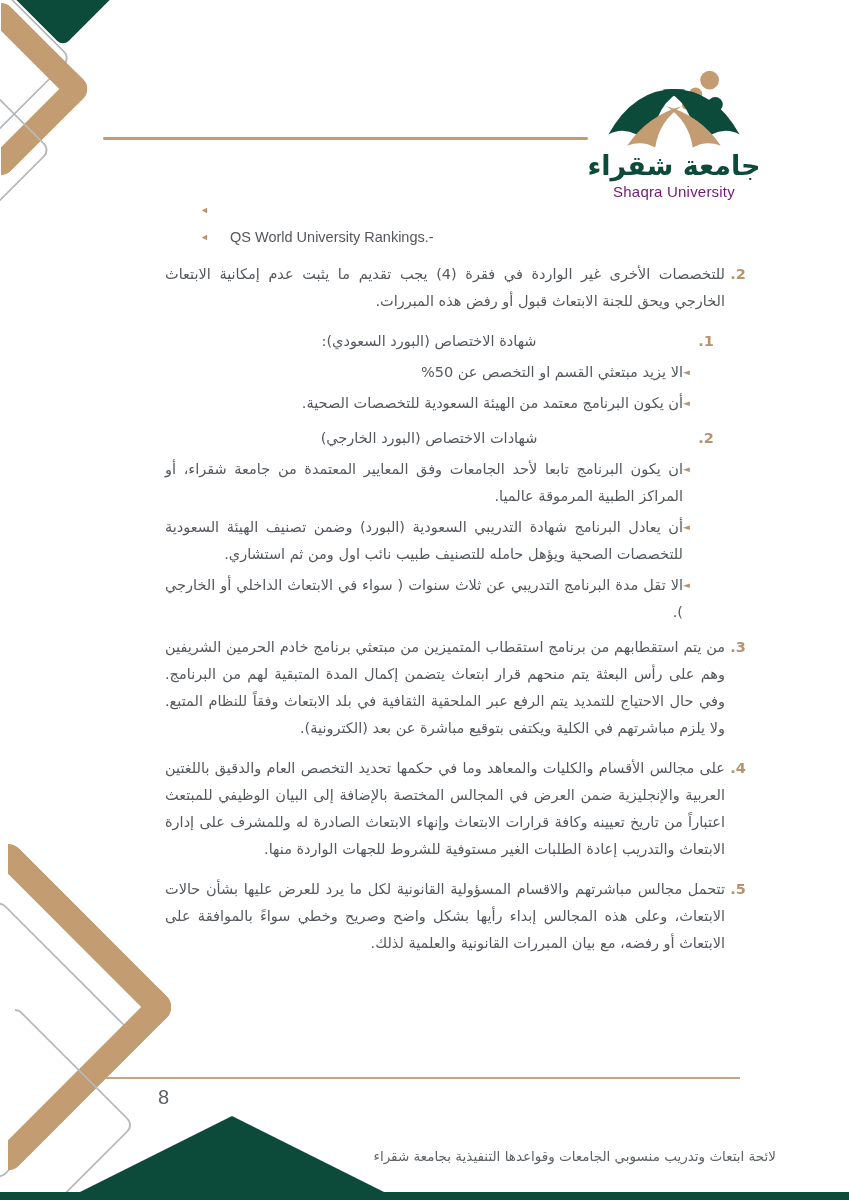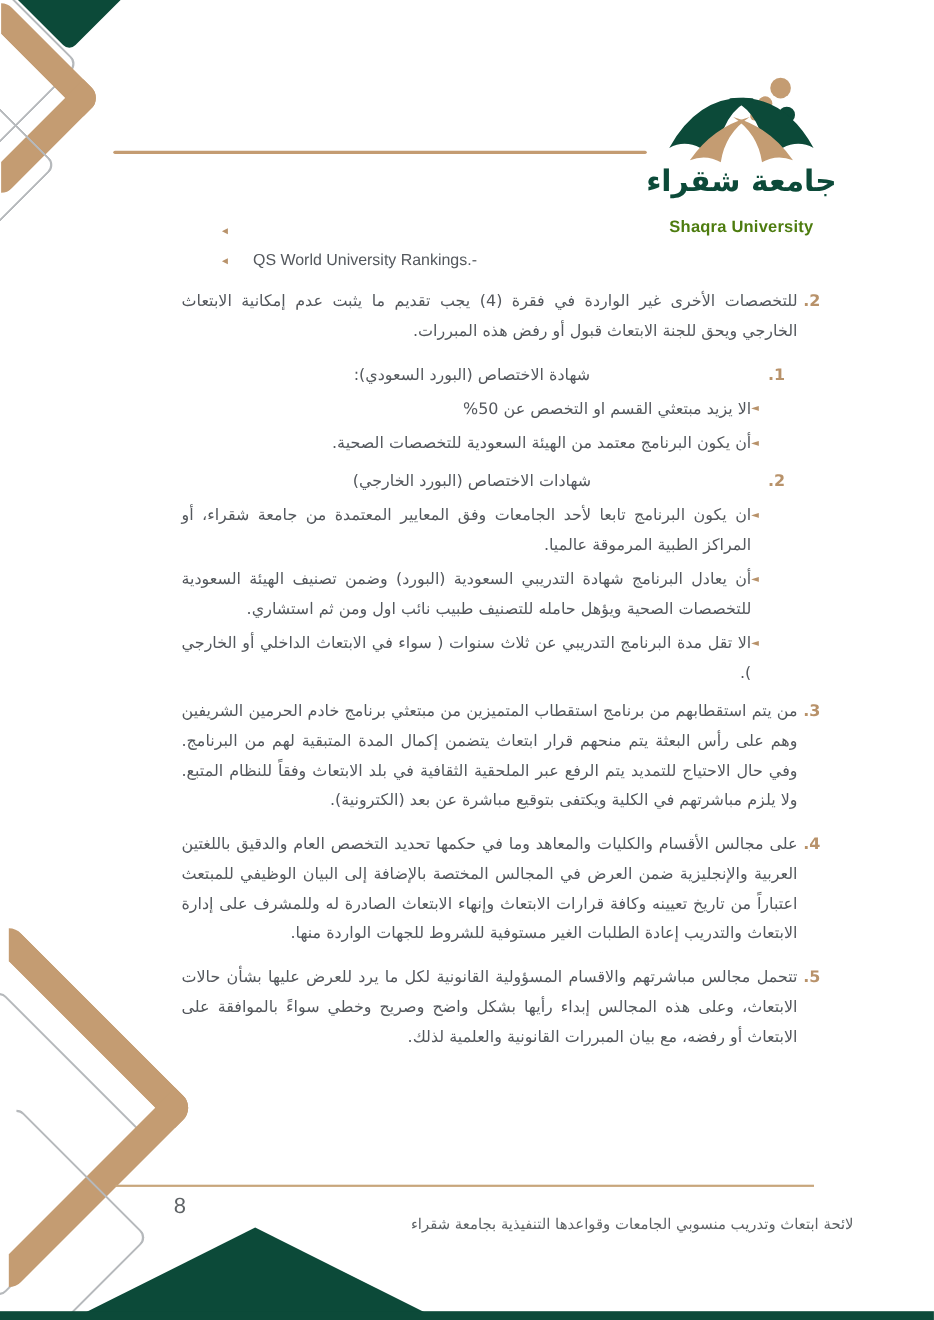--- a/index.html
+++ b/index.html
@@ -60,22 +60,22 @@
     position:absolute; left:103px; top:137px; width:485px; height:3px;
     background:#c49c72; border-radius:2px;
   }
   .logo { position:absolute; left:578px; top:68px; width:192px; text-align:center; }
   .logo svg { display:block; margin:0 auto; }
   .logo-arabic {
     color:#0c4a39; font-weight:bold; font-size:27px; line-height:1.05; margin-top:-2px;
     direction:rtl;
   }
   .logo-english {
-    color:#4d7c0f; font-weight:bold; font-size:15px; letter-spacing:.2px;
-    font-family:"Liberation Sans", sans-serif; margin-top:18px;
+    color:#701a75; font-weight:normal; font-size:15px; letter-spacing:.2px;
+    font-family:"Liberation Sans", sans-serif; margin-top:3px;
   }
 
   
   .content {
     position:absolute; top:197px; right:134px; width:586px;
     direction:rtl; font-size:14.5px; line-height:27px;
   }
   .rankings { list-style:none; margin:0 0 10px 0; padding:0 0 0 0; direction:ltr; }
   .rankings li { display:flex; align-items:center; padding-left:35px; color:#54585d;
     font-family:"Liberation Sans", sans-serif; font-size:14.5px; line-height:27px; }
@@ -112,21 +112,21 @@
   
   .footer-rule {
     position:absolute; left:105px; top:1077px; width:635px; height:2px;
     background:#c8a67c;
   }
   .page-number {
     position:absolute; left:158px; top:1086px; font-size:20px; color:#5f6366;
     font-family:"Liberation Sans", sans-serif;
   }
   .footer-title {
-    position:absolute; right:109px; top:1105px; direction:rtl;
+    position:absolute; right:109px; top:1148px; direction:rtl;
     font-size:13.5px; color:#5f6366;
   }
 </style>
 </head>
 <body>
 
 <div class="page">
 
   <div class="shape diamond-top"></div>
   <div class="shape chev chev-outline-top-1"></div>

